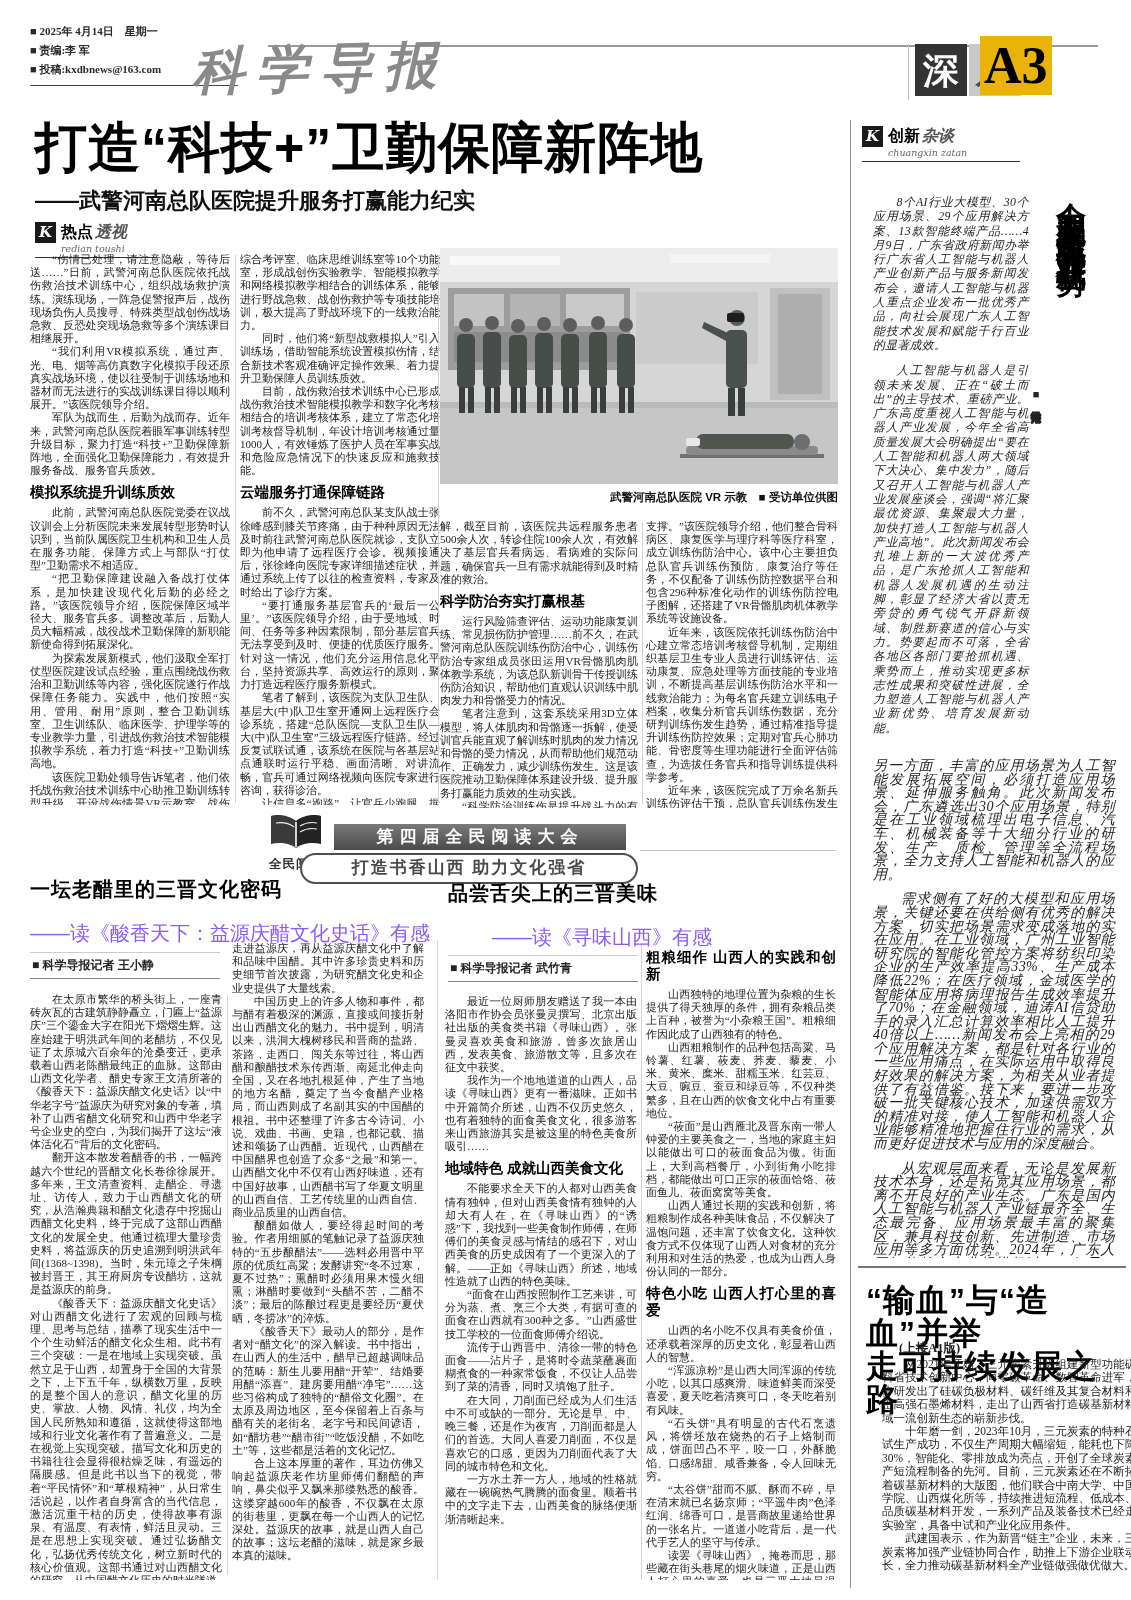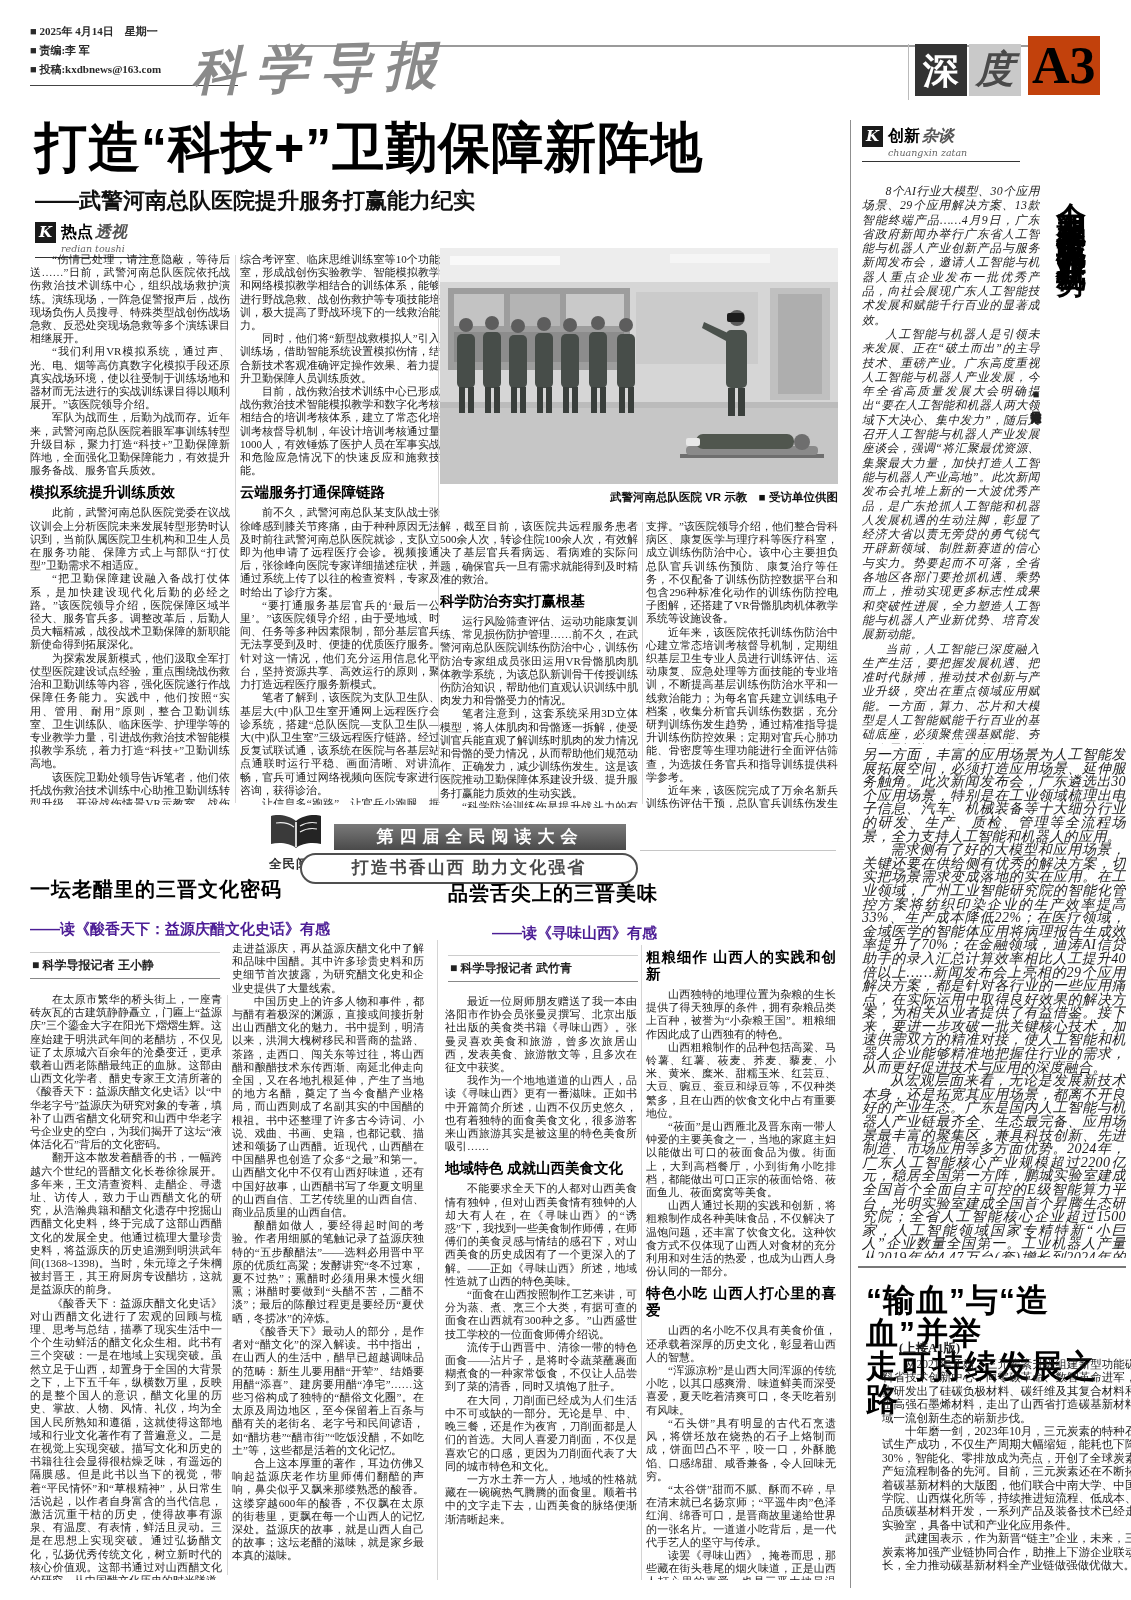--- a/index.html
+++ b/index.html
@@ -13,21 +13,21 @@
   .masthead{left:192px;top:34px;font-size:52px;font-style:italic;font-weight:bold;color:#8a8a8a;
             letter-spacing:12px;font-family:"DejaVu Serif",serif;transform:rotate(-1.5deg);}
   .top-rule{left:268px;top:45px;width:830px;height:2px;background:#9a9a9a;}
   .depth-line{left:908px;top:44px;width:1px;height:56px;background:#bbb;}
   .depth1{left:915px;top:44px;width:52px;height:52px;background:#333;color:#fff;
           font-size:36px;font-weight:bold;text-align:center;line-height:52px;
           font-family:"DejaVu Serif",serif;}
   .depth2{left:969px;top:44px;width:52px;height:52px;background:#c9c9c9;color:#4a4a4a;
           font-size:38px;font-style:italic;font-weight:bold;text-align:center;line-height:50px;
           font-family:"DejaVu Serif",serif;}
-  .page-no{left:1028px;top:36px;font-size:52px;font-weight:bold;color:#000;background:#c2410c;
+  .page-no{left:980px;top:36px;font-size:52px;font-weight:bold;color:#000;background:#eab308;
            font-family:"Liberation Serif",serif;padding:0 4px;}
   
   .main-headline{left:35px;top:112px;width:800px;font-size:52px;font-weight:900;color:#000;
                  font-family:"Liberation Sans","DejaVu Sans",sans-serif;letter-spacing:1px;
                  transform:scaleY(1.04);transform-origin:left top;}
   .main-subtitle{left:35px;top:186px;width:760px;font-size:22px;font-weight:600;color:#111;
                  font-family:"Liberation Sans","DejaVu Sans",sans-serif;}
   
   .badge{display:flex;align-items:flex-start;}
   .badge .kbox{width:21px;height:21px;background:#1a1a1a;color:#fff;font-family:"DejaVu Serif",serif;
@@ -36,37 +36,37 @@
   .badge .t-script{font-family:Liberation Sans, sans-serif;font-style:italic;font-weight:bold;font-size:16px;color:#555;margin-left:2px;}
   .badge .pinyin{font-family:"DejaVu Serif",serif;font-style:italic;font-size:9.5px;color:#666;display:block;}
   .badge-wrap{border-bottom:1.5px solid #333;padding-bottom:3px;}
   
   .bt{font-size:11px;line-height:13.2px;text-align:justify;overflow:hidden;}
   .bt p{margin:0;text-indent:2em;}
   .bt p.cont{text-indent:0;}
   .bt p.h{font-family:"Liberation Sans","DejaVu Sans",sans-serif;font-weight:bold;font-size:14.5px;
           text-indent:0;margin:7px 0 5px;color:#000;line-height:17px;}
   .kai{font-size:11.8px;line-height:14.3px;font-style:italic;letter-spacing:0.4px;text-align:justify;overflow:hidden;}
-  .kai p{margin:0;text-indent:2em;}
+  .kai p{margin:11px;text-indent:2em;}
   .kai p.cont{text-indent:0;}
   
   .caption{left:440px;top:490px;width:398px;text-align:right;font-size:11.5px;font-weight:bold;
            font-family:"Liberation Sans","DejaVu Sans",sans-serif;color:#111;}
   
   .banner-bar{left:334px;top:824px;width:292px;height:26px;background:linear-gradient(#7a7a7a,#4a4a4a);
               color:#fff;font-family:"Liberation Sans",sans-serif;font-weight:bold;font-size:17px;
               letter-spacing:6px;text-align:center;line-height:26px;}
   .banner-bracket{left:300px;top:853px;width:334px;height:27px;border:2.5px solid #4f4f4f;border-radius:16px;
                   color:#4a4a4a;font-family:"Liberation Sans",sans-serif;font-weight:900;font-size:17px;
                   letter-spacing:2px;text-align:center;line-height:26px;background:#fff;}
   .banner-logo{left:266px;top:814px;width:60px;text-align:center;}
   .banner-logo .lg-text{font-family:"Liberation Sans",sans-serif;font-weight:900;font-size:12.5px;color:#2e2e2e;letter-spacing:1px;}
   
   .sub-headline{font-size:20px;font-weight:900;color:#000;font-family:"Liberation Sans","DejaVu Sans",sans-serif;letter-spacing:1px;}
-  .sub-subtitle{font-size:15px;font-weight:700;color:#4c1d95;font-family:"Liberation Sans","DejaVu Sans",sans-serif;}
+  .sub-subtitle{font-size:20px;font-weight:400;color:#8b5cf6;font-family:"Liberation Sans","DejaVu Sans",sans-serif;}
   .byline{font-family:"Liberation Sans","DejaVu Sans",sans-serif;font-size:12px;font-weight:bold;color:#222;
           border-top:1px solid #ccc;border-bottom:1px solid #888;padding:4px 2px;}
   
   .sb-vert-head{left:1050px;top:178px;height:575px;writing-mode:vertical-rl;font-size:30px;font-weight:900;
                 color:#000;font-family:"Liberation Sans","DejaVu Sans",sans-serif;letter-spacing:4px;}
   .sb-vert-byline{left:1028px;top:388px;writing-mode:vertical-rl;font-size:11px;font-weight:bold;
                   font-family:"Liberation Sans",sans-serif;color:#222;}
   .carbon-headline{font-size:32px;font-weight:900;color:#000;font-family:"Liberation Sans","DejaVu Sans",sans-serif;
                    line-height:33px;letter-spacing:1px;}
   .carbon-note{font-size:12.5px;font-weight:bold;}

